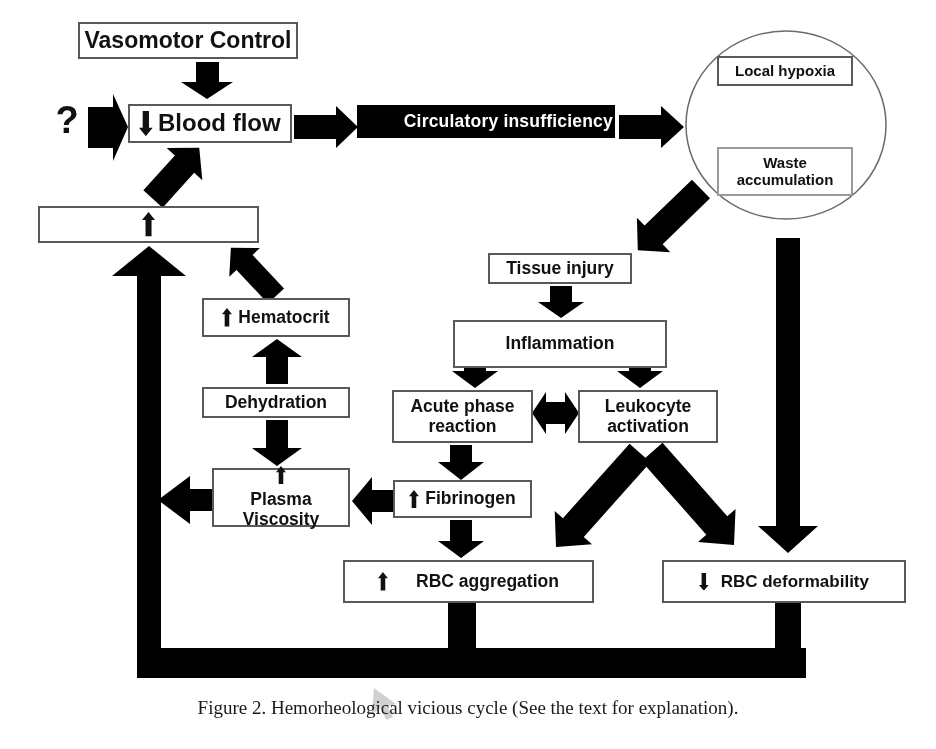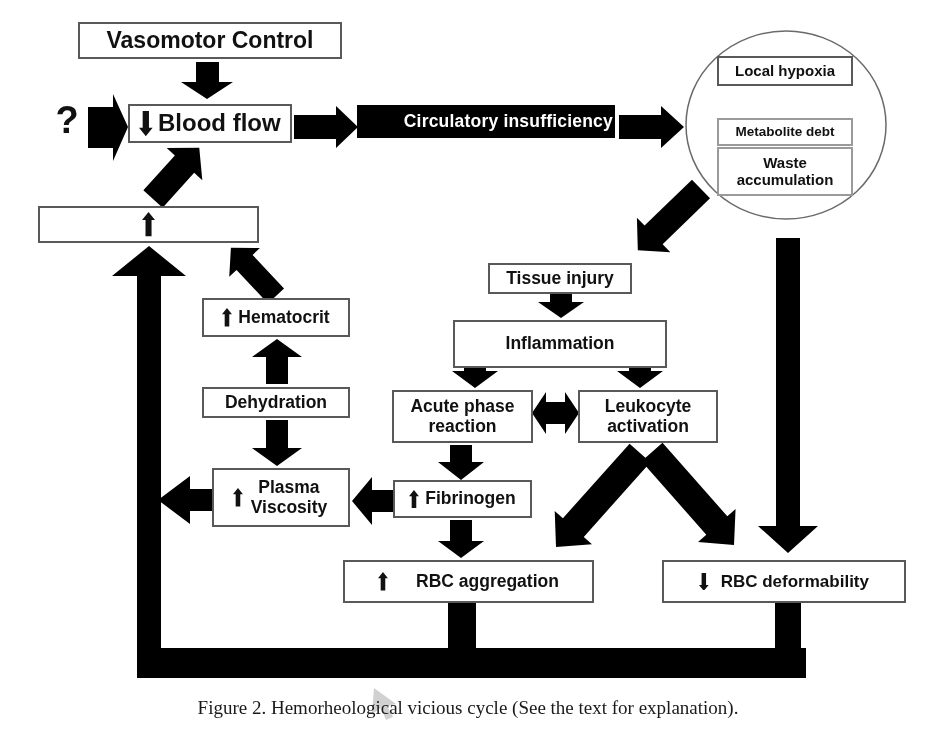--- a/index.html
+++ b/index.html
@@ -59,48 +59,45 @@
       <rect x="448" y="599" width="28" height="51"></rect>
       <rect x="775" y="599" width="26" height="51"></rect>
       <rect x="137" y="648" width="669" height="30"></rect>
       <rect x="137" y="272" width="24" height="382"></rect>
       <polygon points="112,276 186,276 149,246"></polygon>
 
       <path fill="#b3b3b3" opacity="0.6" d="M374 688 L396 704 L387 706 L393 717 L386 720 L381 708 L372 714 Z"></path>
     </g>
   </svg>
 
-  <div class="node" style="left:78px;top:22px;width:264px;height:37px;font-size:23px;">
+  <div class="node" style="left:78px;top:22px;width:220px;height:37px;font-size:23px;">
     <span>Vasomotor Control</span>
   </div>
 
   <div id="qmark">?</div>
 
   <div class="node" style="left:128px;top:104px;width:164px;height:39px;font-size:24px;gap:5px;">
     <svg class="glyph" viewBox="0 0 13 24">
         <path d="M6.5 24 L0 16 L3.5 16 L3.5 0 L9.5 0 L9.5 16 L13 16 Z"></path>
       </svg>
     <span>Blood flow</span>
   </div>
 
   <div class="node inverse" style="left:357px;top:105px;width:258px;height:33px;font-size:17.5px;">
     <span>Circulatory insufficiency</span>
   </div>
 
   <div class="node" style="left:717px;top:56px;width:136px;height:30px;font-size:15px;">
     <span>Local hypoxia</span>
   </div>
-  <div class="node grayborder" style="left:717px;top:118px;width:136px;height:28px;font-size:13.5px;">
-    <span>Metabolite debt</span>
-  </div>
   <div class="node grayborder" style="left:717px;top:147px;width:136px;height:49px;font-size:15px;padding:0 32px;">
     <span>Waste accumulation</span>
   </div>
 
-  <div class="node" style="left:488px;top:263px;width:144px;height:31px;font-size:17.5px;">
+  <div class="node" style="left:488px;top:253px;width:144px;height:31px;font-size:17.5px;">
     <span>Tissue injury</span>
   </div>
 
   <div class="node" style="left:453px;top:320px;width:214px;height:48px;font-size:17.5px;">
     <span>Inflammation</span>
   </div>
 
   <div class="node" style="left:392px;top:390px;width:141px;height:53px;font-size:17.5px;padding:0 14px;">
     <span>Acute phase reaction</span>
   </div>
@@ -113,21 +110,21 @@
     <svg class="glyph" viewBox="0 0 13 24">
         <path d="M6.5 0 L13 8 L9.5 8 L9.5 24 L3.5 24 L3.5 8 L0 8 Z"></path>
       </svg>
     <span>Hematocrit</span>
   </div>
 
   <div class="node" style="left:202px;top:387px;width:148px;height:31px;font-size:17.5px;">
     <span>Dehydration</span>
   </div>
 
-  <div class="node" style="left:212px;top:468px;width:138px;height:59px;font-size:17.5px;padding:0 10px;">
+  <div class="node" style="left:212px;top:468px;width:138px;height:59px;font-size:17.5px;padding:0 10px;flex-direction:column;">
     <svg class="glyph" viewBox="0 0 13 24">
         <path d="M6.5 0 L13 8 L9.5 8 L9.5 24 L3.5 24 L3.5 8 L0 8 Z"></path>
       </svg>
     <span style="max-width:80px;">Plasma Viscosity</span>
   </div>
 
   <div class="node" style="left:393px;top:480px;width:139px;height:38px;font-size:17.5px;">
     <svg class="glyph" viewBox="0 0 13 24">
         <path d="M6.5 0 L13 8 L9.5 8 L9.5 24 L3.5 24 L3.5 8 L0 8 Z"></path>
       </svg>

